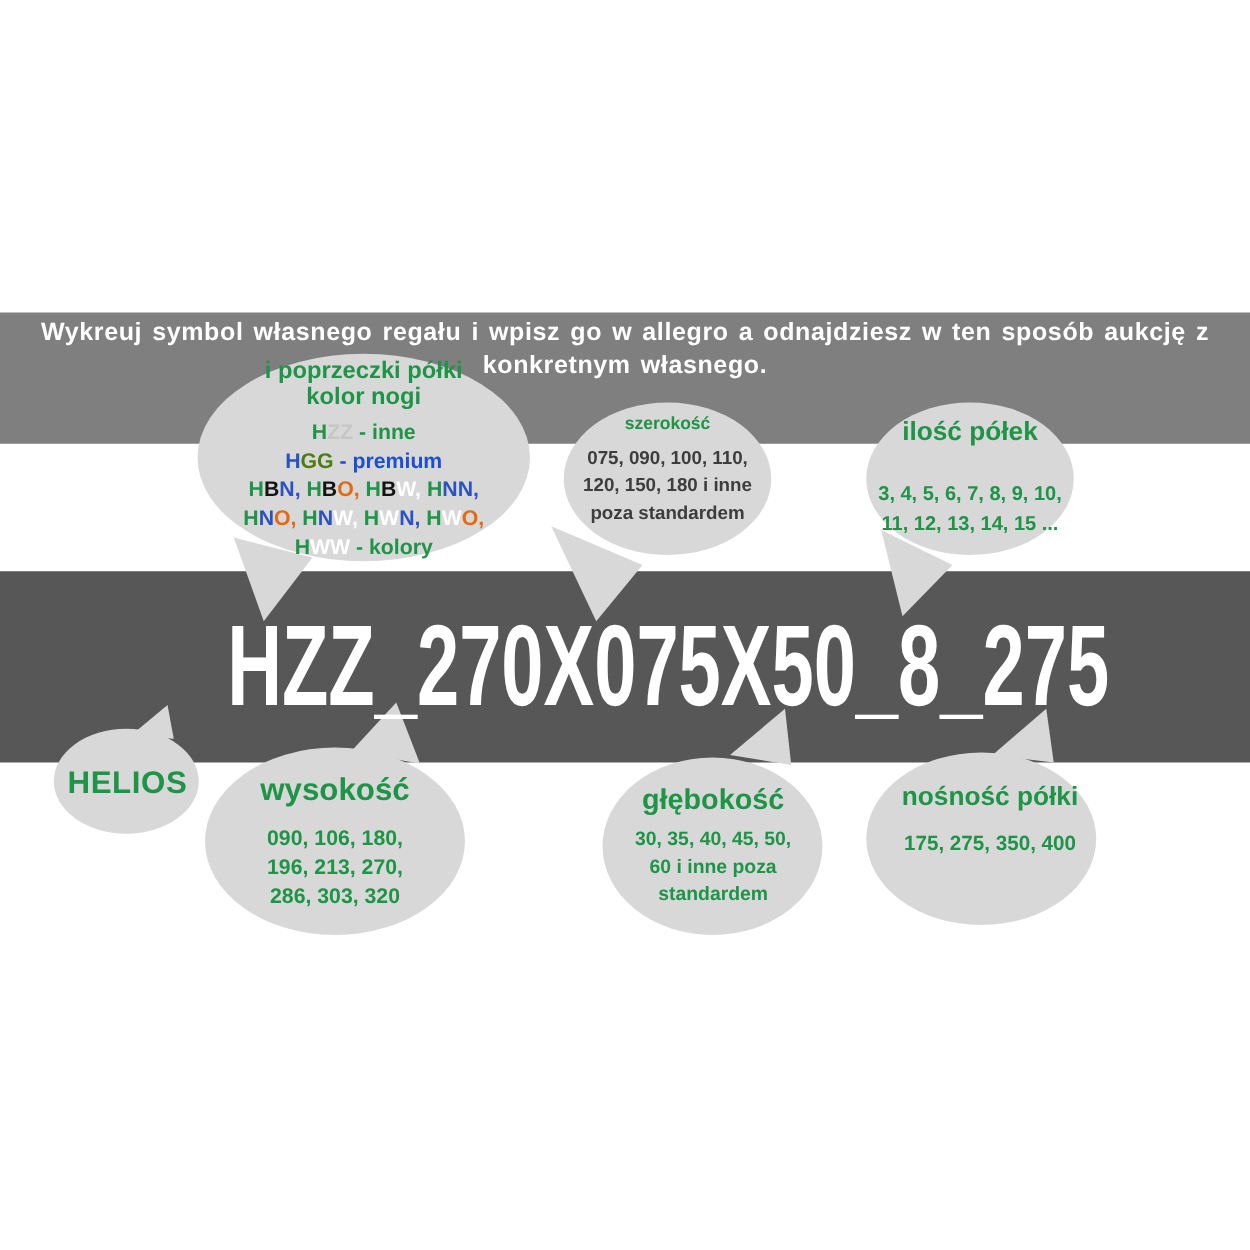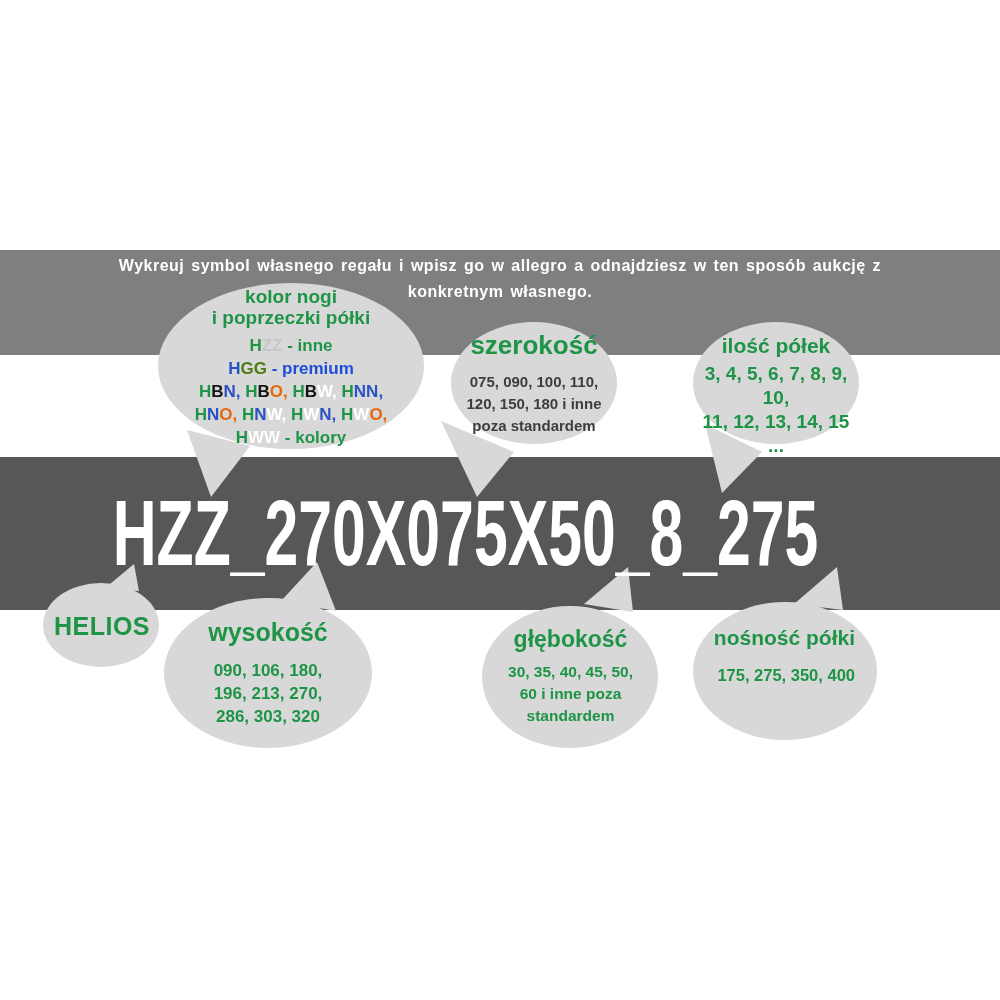--- a/index.html
+++ b/index.html
@@ -4,43 +4,43 @@
 <style>
   html,body{margin:0;padding:0;background:#ffffff;}
   #stage{position:relative;width:1000px;height:1000px;background:#ffffff;overflow:hidden;
          font-family:"Liberation Sans", sans-serif;font-weight:700;}
   .band{position:absolute;left:0;width:1000px;}
   #band-top{top:250px;height:105px;background:var(--band_light);}
   #band-dark{top:457px;height:153px;background:var(--band_dark);}
   #bubble-svg{position:absolute;left:0;top:0;width:1000px;height:1000px;}
   #bubble-svg .bubble{fill:var(--bubble);}
   .txt{position:absolute;text-align:center;}
-  #header-text{left:0;top:253px;width:1000px;color:#ffffff;font-size:16px;line-height:26px;
+  #header-text{left:0;top:253px;width:1000px;color:#ffffff;font-size:20px;line-height:26px;
                letter-spacing:0.5px;word-spacing:2px;}
-  #code-wrap{left:0;top:457px;width:1000px;height:153px;display:flex;align-items:center;justify-content:flex-end;}
+  #code-wrap{left:0;top:457px;width:1000px;height:153px;display:flex;align-items:center;justify-content:flex-start;}
   #code-text{color:#ffffff;font-size:92px;letter-spacing:0px;transform:scaleX(0.66);transform-origin:center;
              white-space:nowrap;}
   .bubble-text{color:var(--green);}
   #colorlegend-text{left:158px;top:286px;width:266px;}
   #colorlegend-text .title{font-size:19px;line-height:21px;color:var(--green);}
   #colorlegend-text .rows{margin-top:6px;font-size:17px;line-height:23px;}
   #width-text{left:452px;top:330px;width:164px;}
-  #width-text .title{font-size:26px;color:var(--green);}
+  #width-text .title{font-size:14px;color:var(--green);}
   #width-text .lines{margin-top:10px;font-size:15px;line-height:22px;color:var(--dark_text);}
   #shelfcount-text{left:693px;top:334px;width:166px;}
   #shelfcount-text .title{font-size:21px;color:var(--green);}
-  #shelfcount-text .lines{margin-top:4px;font-size:19px;line-height:24px;color:var(--green);}
+  #shelfcount-text .lines{margin-top:26px;font-size:16px;line-height:24px;color:var(--green);}
   #brand-text{left:43px;top:612px;width:118px;font-size:25px;color:var(--green);letter-spacing:0.5px;}
   #height-text{left:165px;top:618px;width:206px;}
   #height-text .title{font-size:25px;color:var(--green);}
   #height-text .lines{margin-top:12px;font-size:17px;line-height:23px;color:var(--green);}
   #depth-text{left:483px;top:626px;width:175px;}
   #depth-text .title{font-size:23px;color:var(--green);}
   #depth-text .lines{margin-top:8px;font-size:15.5px;line-height:22px;color:var(--green);}
-  #load-text{left:671px;top:626px;width:184px;text-align:right;}
+  #load-text{left:700px;top:626px;width:184px;}
   #load-text .title{font-size:21px;color:var(--green);}
   #load-text .lines{margin-top:14px;font-size:16.5px;line-height:22px;color:var(--green);}
 </style>
 </head>
 <body>
 
 <div id="stage">
 
   <div class="band" id="band-top"></div>
   <div class="band" id="band-dark"></div>
@@ -79,22 +79,22 @@
   <div class="txt" id="header-text">
     <div>Wykreuj symbol własnego regału i wpisz go w allegro a odnajdziesz w ten sposób aukcję z</div>
     <div>konkretnym własnego.</div>
   </div>
 
   <div class="txt" id="code-wrap">
     <div id="code-text">HZZ_270X075X50_8_275</div>
   </div>
 
   <div class="txt bubble-text" id="colorlegend-text">
+    <div class="title">i poprzeczki półki</div>
     <div class="title">kolor nogi</div>
-    <div class="title">i poprzeczki półki</div>
     <div class="rows">
       <div><span style="color: rgb(30, 148, 71);">H</span><span style="color: rgb(198, 198, 198);">ZZ</span><span style="color: rgb(30, 148, 71);"> - inne</span></div>
       <div><span style="color: rgb(42, 82, 196);">H</span><span style="color: #4d7c0f;">GG</span><span style="color: #1d4ed8;"> - premium</span></div>
       <div><span style="color: rgb(30, 148, 71);">H</span><span style="color: rgb(20, 20, 20);">B</span><span style="color: rgb(42, 82, 196);">N, </span><span style="color: rgb(30, 148, 71);">H</span><span style="color: rgb(20, 20, 20);">B</span><span style="color: rgb(229, 105, 14);">O, </span><span style="color: rgb(30, 148, 71);">H</span><span style="color: rgb(20, 20, 20);">B</span><span style="color: rgb(255, 255, 255);">W, </span><span style="color: rgb(30, 148, 71);">H</span><span style="color: rgb(42, 82, 196);">NN,</span></div>
       <div><span style="color: rgb(30, 148, 71);">H</span><span style="color: rgb(42, 82, 196);">N</span><span style="color: rgb(229, 105, 14);">O, </span><span style="color: rgb(30, 148, 71);">H</span><span style="color: rgb(42, 82, 196);">N</span><span style="color: rgb(255, 255, 255);">W, </span><span style="color: rgb(30, 148, 71);">H</span><span style="color: rgb(255, 255, 255);">W</span><span style="color: rgb(42, 82, 196);">N, </span><span style="color: rgb(30, 148, 71);">H</span><span style="color: rgb(255, 255, 255);">W</span><span style="color: rgb(229, 105, 14);">O,</span></div>
       <div><span style="color: rgb(30, 148, 71);">H</span><span style="color: rgb(255, 255, 255);">WW</span><span style="color: rgb(30, 148, 71);"> - kolory</span></div>
     </div>
   </div>
 
   <div class="txt" id="width-text">

